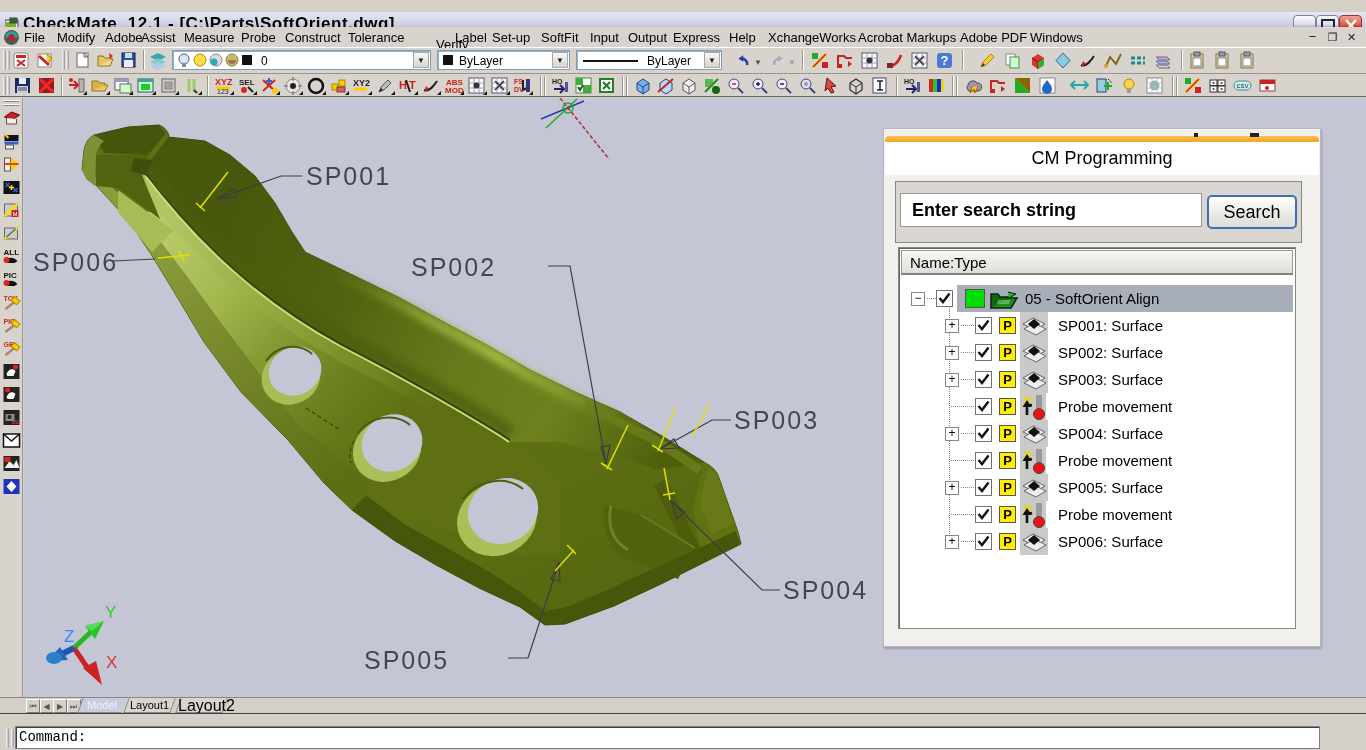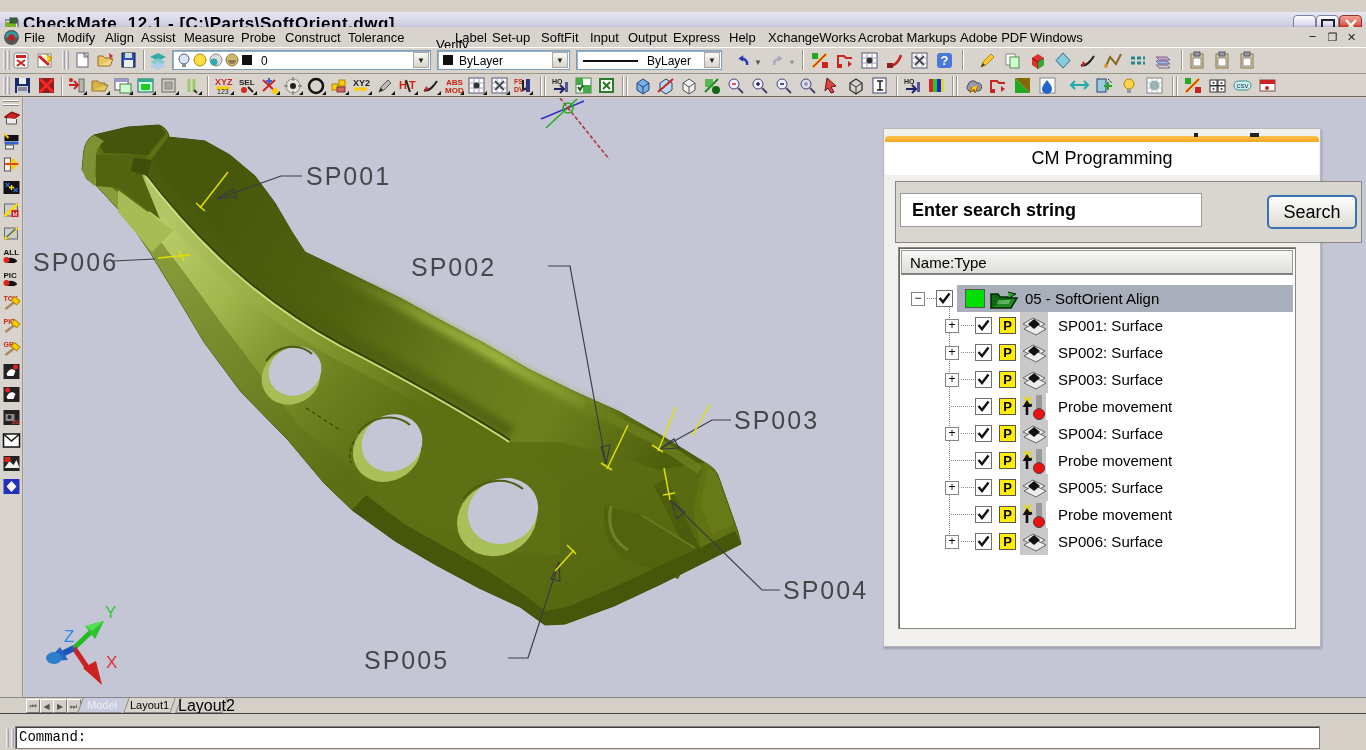--- a/index.html
+++ b/index.html
@@ -27,21 +27,21 @@
 .combo .arr { position:absolute; right:1px; top:1px; bottom:1px; width:16px; background:linear-gradient(#f8f8f6,#d8d4cc); border:1px solid #aaa6a0; text-align:center; font-size:8px; line-height:16px; color:#222;}
 #lefttb { position:absolute; left:0; top:98px; width:23px; height:607px; background:#d8d4cd; border-right:1px solid #9a968e; }
 .lico { position:absolute; left:2px; }
 #canvas { position:absolute; left:24px; top:98px; width:1342px; height:599px; background:#c4c6d6; }
 #tabbar { position:absolute; left:0; top:697px; width:1366px; height:16px; background:#d4d0c8; border-top:1px solid #888;}
 #cmdbar { position:absolute; left:0; top:713px; width:1366px; height:37px; background:#d4d0c8; border-top:1px solid #404040;padding-left:16px; }
 #cmdbox { position:absolute; left:15px; top:12px; width:1305px; height:23px; background:#fff; border:1px solid #808080; box-shadow:inset 1px 1px 0 #404040; font-family:"Liberation Mono",monospace; font-size:14px; padding:2px 0 0 3px; }
 #palette { position:absolute; left:883px; top:128px; width:438px; height:519px; background:#f1f0ec; border:1px solid #b8b8c0; box-shadow:1px 2px 2px rgba(80,80,100,0.35);}
 #pal-orange { position:absolute; left:1px; top:7px; right:1px; height:6px; background:linear-gradient(#fcc24d,#f5a41f); border-radius:4px 4px 0 0;}
 #pal-title { position:absolute; left:1px; top:13px; right:1px; height:33px; background:#ffffff; text-align:center; font-size:18px; color:#000; padding-top:6px;}
-#pal-search { position:absolute; left:11px; top:52px; width:467px; height:62px; background:#d9d6d0; border:1px solid #888880; }
+#pal-search { position:absolute; left:11px; top:52px; width:407px; height:62px; background:#d9d6d0; border:1px solid #888880; }
 #searchbox { position:absolute; left:4px; top:11px; width:302px; height:34px; background:#fff; border:1px solid #9a9a9a; font-size:18px; font-weight:bold; padding:6px 0 0 11px; color:#000;}
 #searchbtn { position:absolute; right:4px; top:13px; width:90px; height:34px; background:linear-gradient(#ffffff,#eeeeea 45%,#dddcd4); border:2px solid #3c6fb4; border-radius:5px; text-align:center; font-size:18px; padding-top:5px; color:#000;}
 #pal-tree { position:absolute; left:14px; top:118px; width:398px; bottom:17px; background:#fff; border:1px solid #888880; box-shadow:inset 1px 1px 0 #666;}
 #tree-hdr { position:absolute; left:2px; top:2px; right:2px; height:25px; background:linear-gradient(#f6f6f4,#dedeDA); border:1px solid #9a9a96; border-bottom:2px solid #80807c; font-size:15px; padding:3px 0 0 8px; color:#000;}
 .trow { position:absolute; left:2px; right:2px; height:27px; font-size:15px; color:#000; }
 .trow .txt { position:absolute; left:157px; top:5px; white-space:nowrap;}
 .chk { position:absolute; width:17px; height:17px; top:5px; background:#fff; border:1px solid #707070; }
 .chk svg { position:absolute; left:0px; top:0px; }
 .pbox { position:absolute; width:17px; height:17px; top:5px; background:#ffee00; border:1px solid #555; color:#000; font-weight:bold; font-size:13px; text-align:center; line-height:15px;}
 .ebox { position:absolute; top:7px; width:14px; height:14px; background:#fff; border:1px solid #848488; color:#000; font-size:12px; line-height:11px; text-align:center;}
@@ -74,21 +74,21 @@
       </div>
   </div>
   <div id="menubar">
     <svg id="menuicon" viewBox="0 0 16 16">
         <circle cx="8" cy="8" r="7" fill="#555"></circle>
         <path d="M2,8 a6,6 0 0,1 12,0" fill="#2aa0a0"></path>
         <circle cx="8" cy="8" r="3" fill="#c02020"></circle>
       </svg>
     <div class="menu" style="left:24px;">File</div>
       <div class="menu" style="left:57px;text-align:center;">Modify</div>
-      <div class="menu" style="left:105px;">Align</div>
+      <div class="menu" style="left:105px;">Adobe</div>
       <div class="menu" style="left:141px;">Assist</div>
       <div class="menu" style="left:184px;">Measure</div>
       <div class="menu" style="left:241px;">Probe</div>
       <div class="menu" style="left:285px;">Construct</div>
       <div class="menu" style="left:348px;">Tolerance</div>
       <div class="menu" style="left:436px;margin-top:7px;">Verify</div>
       <div class="menu" style="left:455px;">Label</div>
       <div class="menu" style="left:492px;">Set-up</div>
       <div class="menu" style="left:541px;">SoftFit</div>
       <div class="menu" style="left:590px;">Input</div>

